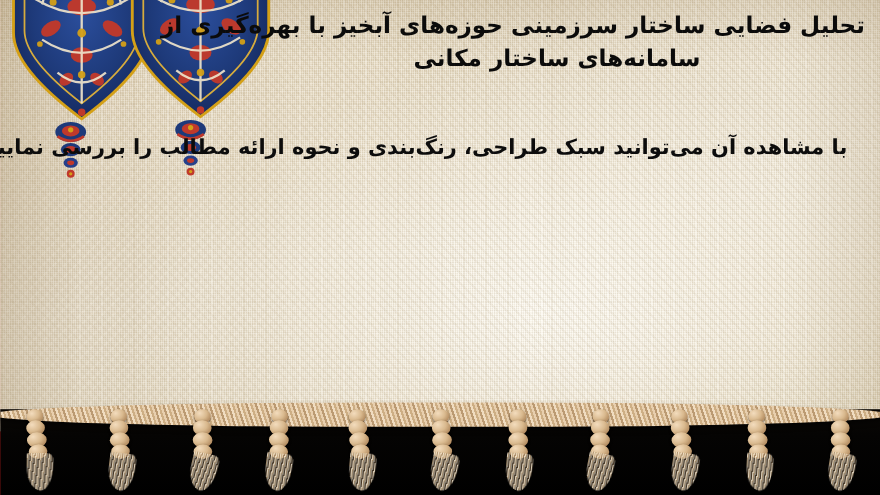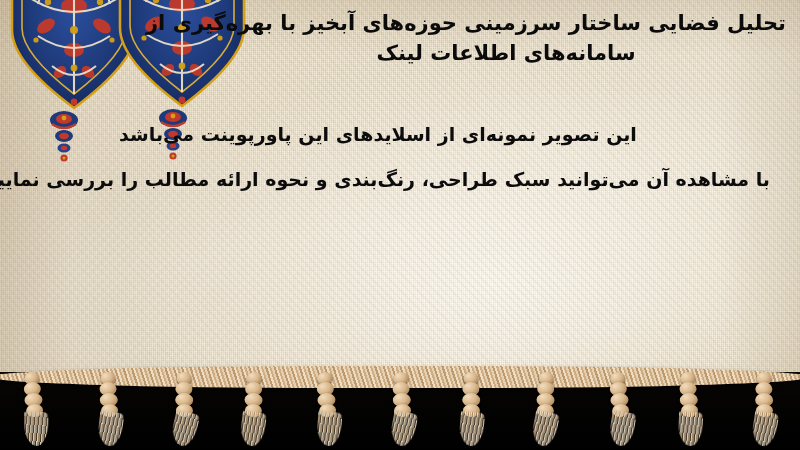--- a/index.html
+++ b/index.html
@@ -306,25 +306,24 @@
     <ellipse cx="18" cy="26" rx="9" ry="6" fill="#1e3a7a"></ellipse>
     <ellipse cx="18" cy="26" rx="5" ry="3.2" fill="#c0392b"></ellipse>
     <ellipse cx="18" cy="38" rx="6.5" ry="4.6" fill="#26408a"></ellipse>
     <ellipse cx="18" cy="38" rx="3.2" ry="2.2" fill="#c0392b"></ellipse>
     <circle cx="18" cy="48" r="3.6" fill="#c0392b"></circle>
     <circle cx="18" cy="48" r="1.5" fill="#d4a017"></circle>
   </svg>
 
   <div class="title-block">
     <div class="title-line l1">تحلیل فضایی ساختار سرزمینی حوزه‌های آبخیز با بهره‌گیری از</div>
-    <div class="title-line l2">سامانه‌های اطلاعات لینک</div>
+    <div class="title-line l2">سامانه‌های ساختار مکانی</div>
   </div>
 
   <div class="body-block">
-    <div class="body-line b1">این تصویر نمونه‌ای از اسلایدهای این پاورپوینت می‌باشد</div>
     <div class="body-line b2">با مشاهده آن می‌توانید سبک طراحی، رنگ‌بندی و نحوه ارائه مطالب را بررسی نمایید</div>
   </div>
 
   <div class="black-band"></div>
 
   <div class="fringe-row" id="fringe">
     <div class="selvedge"></div>
   <div class="tassel" style="left: 21.3636px; transform: rotate(-3.3deg);">
         <div class="knot k1"></div>
         <div class="knot k2"></div>

